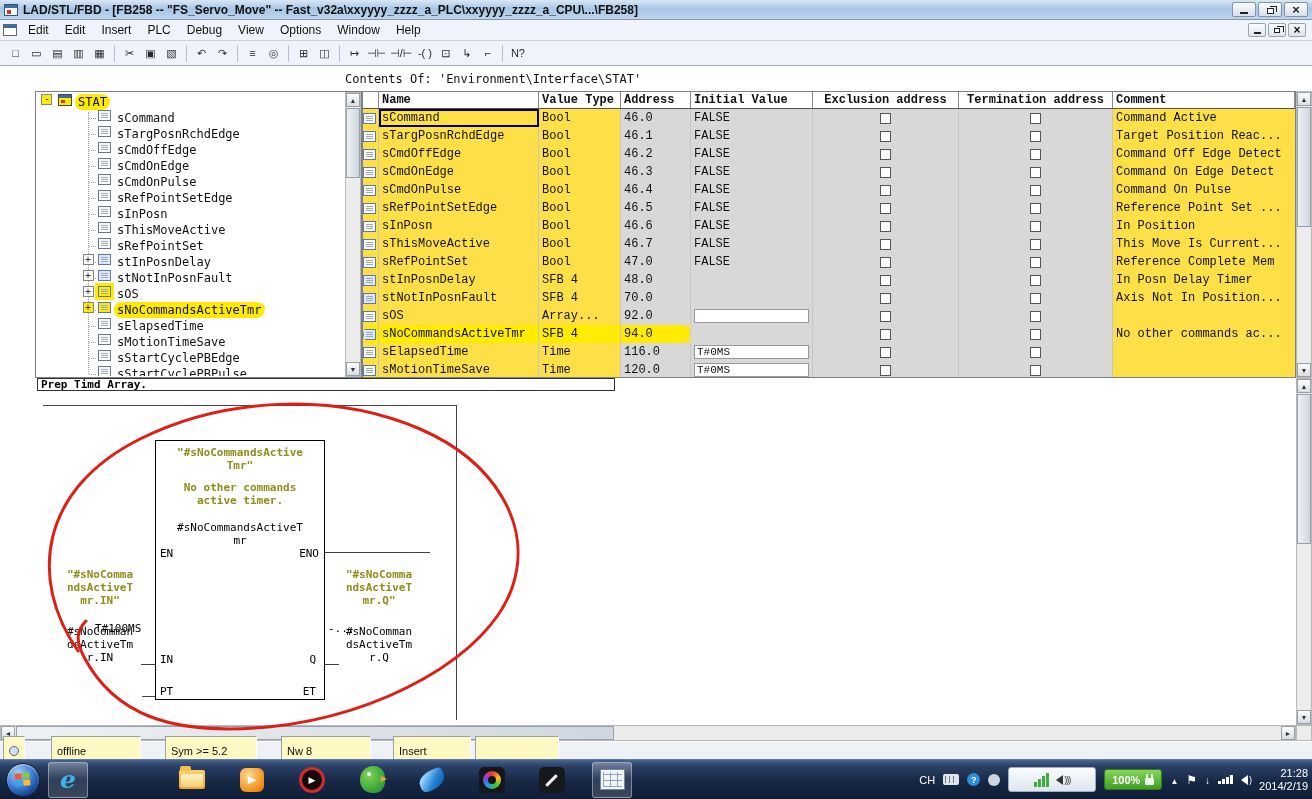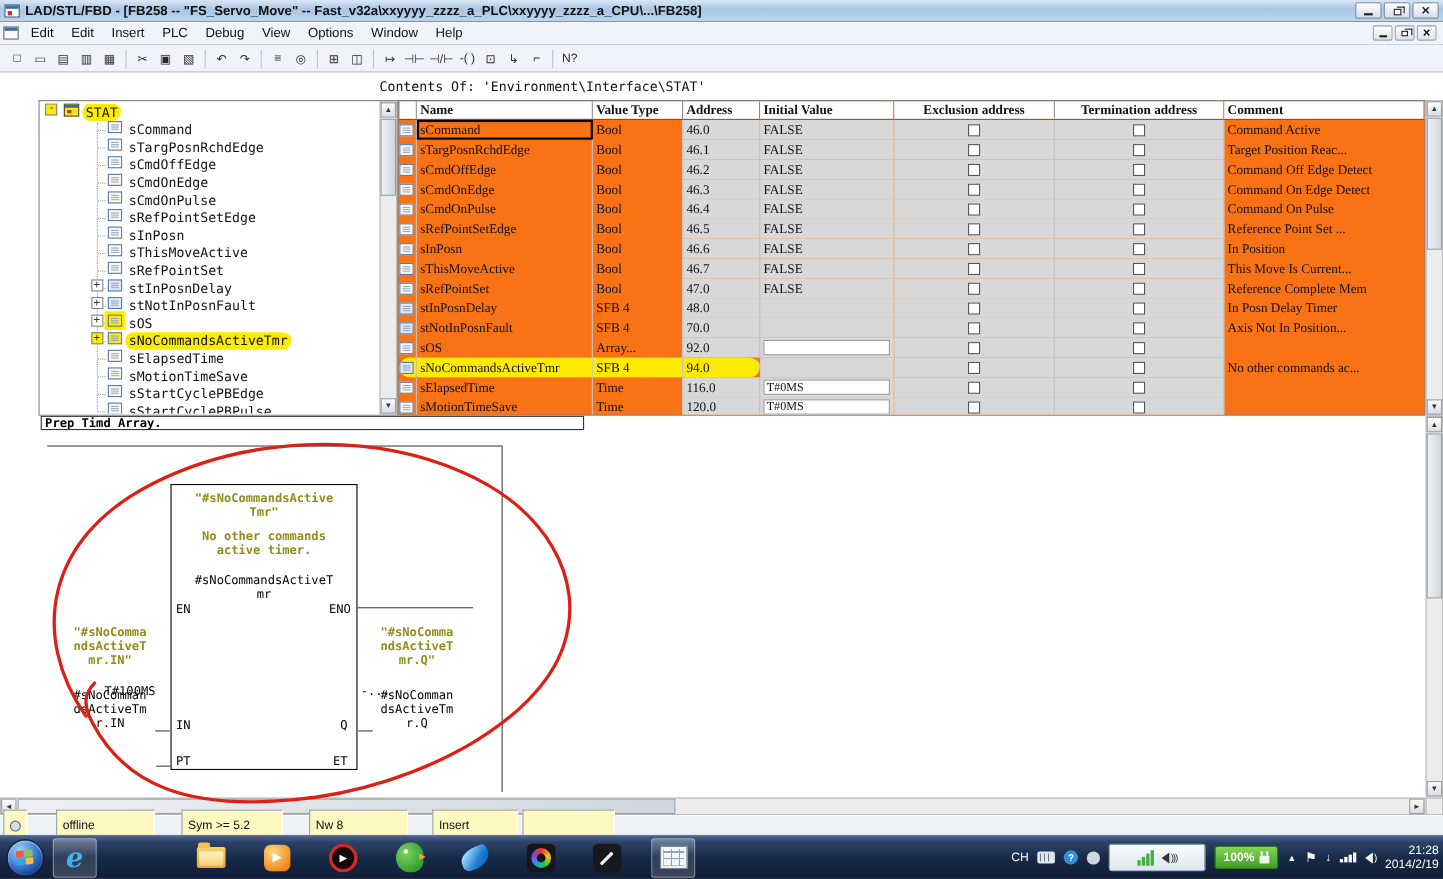--- a/index.html
+++ b/index.html
@@ -68,22 +68,22 @@
   .var-icon.comp{background:#dfe8f8}
   .root-icon{width:14px;height:12px;border:1px solid #444;background:#fff;margin:0 3px;flex:none;position:relative}
   .root-icon::before{content:'';position:absolute;left:0;top:0;right:0;height:3px;background:#3a6ea5}
   .root-icon::after{content:'';position:absolute;left:2px;top:5px;width:4px;height:3px;background:#c33}
   .tree-label{padding:1px 3px}
   .hl-row .expand-box,.hl-row .var-icon,.hl-row .root-icon{background:#ffeb00}
   .hl-row .tree-label{background:#ffeb00;border-radius:8px 12px 10px 9px/10px 8px 12px 9px}
   .icon-hl{background:#ffeb00 !important;box-shadow:0 0 0 3px #ffeb00}
 
   
-  .table-pane{position:absolute;left:362px;top:91px;width:934px;height:287px;background:#f97316;border:1px solid #808080;
-    font-family:Liberation Serif, serif;font-size:12px;overflow:hidden}
+  .table-pane{position:absolute;left:362px;top:91px;width:934px;height:287px;background:#fde047;border:1px solid #808080;
+    font-family:Liberation Mono, monospace;font-size:12px;overflow:hidden}
   .thead{display:flex;height:17px;border-bottom:1px solid #555;font-weight:bold}
   .thead .cell{background:#fff;border-right:1px solid #8a8a8a}
   .trow{display:flex;height:18px}
   .cell{border-right:1px solid #c6c6c6;display:flex;align-items:center;padding:0 3px;overflow:hidden;white-space:nowrap}
   .c-icon{width:16px;padding:0;justify-content:center}
   .c-name{width:160px}
   .c-type{width:82px}
   .c-addr{width:70px}
   .c-init{width:122px}
   .c-excl{width:146px;justify-content:center}
@@ -103,21 +103,21 @@
   .sbtn{position:absolute;width:14px;height:14px;background:linear-gradient(#fdfdfd,#d9dde3);border:1px solid #96a0ad;
         display:flex;align-items:center;justify-content:center;font-size:7px;color:#333}
   .sbtn.up::after{content:'▲'} .sbtn.down::after{content:'▼'}
   .sbtn.left::after{content:'◄'} .sbtn.right::after{content:'►'}
   .thumb{position:absolute;background:linear-gradient(90deg,#eef1f4,#cfd6dd);border:1px solid #96a0ad}
   .corner{position:absolute;width:16px;height:16px;background:#ececec;border:1px solid #b9b9b9}
 
   
   .fbd{position:absolute;left:0;top:378px;width:1296px;height:347px;background:#fff;
        font-family:"DejaVu Sans Mono","Liberation Mono",monospace;font-size:11px;color:#000}
-  .split-strip{position:absolute;left:37px;top:0;width:494px;height:13px;border:1px solid #333;background:#fff;
+  .split-strip{position:absolute;left:37px;top:0;width:578px;height:13px;border:1px solid #333;background:#fff;
                overflow:hidden;font-weight:bold;font-size:11px;line-height:12px;padding-left:3px}
   .hline{position:absolute;height:1px;background:#444}
   .vline{position:absolute;width:1px;background:#444}
   .fb-block{position:absolute;left:155px;top:62px;width:170px;height:260px;border:1px solid #000}
   .olive{color:#8e8e1a;font-weight:bold}
   .blk-line{position:absolute;left:0;right:0;text-align:center;line-height:13px}
   .pin{position:absolute;line-height:13px}
   .opnd{position:absolute;width:84px;text-align:center;line-height:13px}
   .opnd div{line-height:13px}
   .red-note{position:absolute;left:0;top:5px;pointer-events:none;z-index:30}

